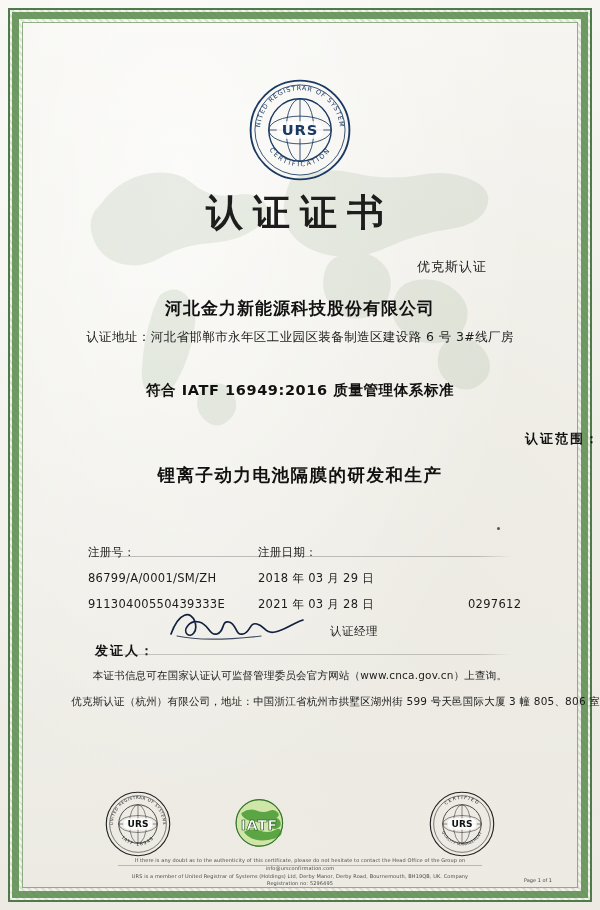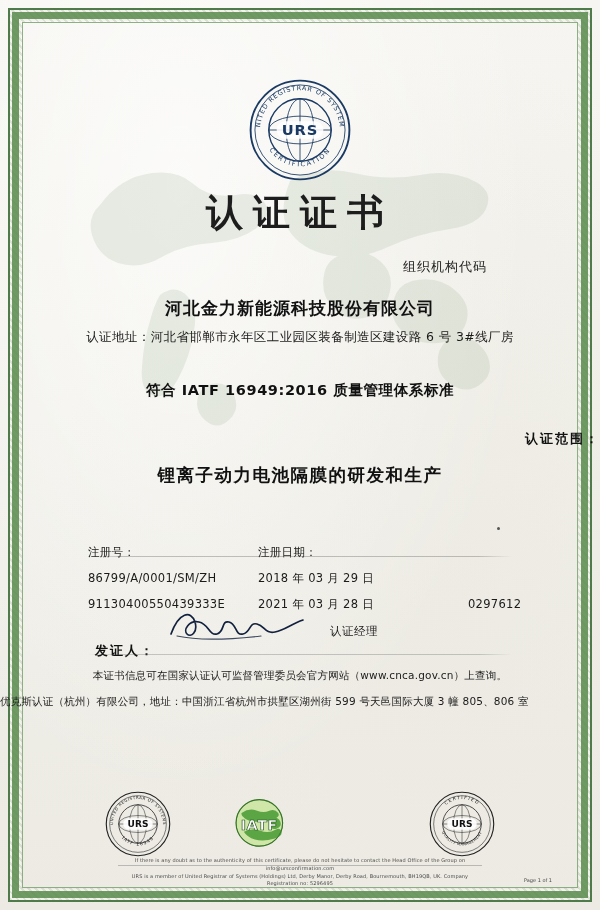--- a/index.html
+++ b/index.html
@@ -123,21 +123,21 @@
   .sig-rule{
     position:absolute;left:88px;right:88px;top:654px;height:1px;
     background:linear-gradient(90deg,rgba(100,100,100,0) 0%,rgba(90,90,90,.3) 8%,rgba(90,90,90,.3) 92%,rgba(100,100,100,0) 100%);
   }
 
   .note1{
     position:absolute;left:0;right:0;top:669px;text-align:center;
     font-size:10.5px;color:#1b1b1b;letter-spacing:.2px;
   }
   .note2{
-    position:absolute;left:0;right:0;top:695px;text-align:left;
+    position:absolute;left:0;right:0;top:695px;text-align:right;
     font-size:10.5px;color:#1b1b1b;letter-spacing:.2px;
   }
 
   
   .logo-urs-bl{position:absolute;left:104px;bottom:52px;width:68px;height:68px;}
   .logo-iatf{position:absolute;left:225px;bottom:52px;width:72px;height:68px;}
   .logo-urs-br{position:absolute;right:104px;bottom:52px;width:68px;height:68px;}
   .logo-urs-bl svg,.logo-iatf svg,.logo-urs-br svg{width:100%;height:100%;display:block;}
 
   .footer{
@@ -199,21 +199,21 @@
       <text font-family="DejaVu Sans, sans-serif" font-size="7.4" fill="#1b3a63" letter-spacing="2.2">
         <textPath href="#arcBot" startOffset="50%" text-anchor="middle">CERTIFICATION</textPath>
       </text>
       <rect x="33" y="50" width="54" height="20" rx="10" fill="#fff" opacity=".85"></rect>
       <text x="60" y="66" text-anchor="middle" font-family="DejaVu Sans, sans-serif" font-size="17" font-weight="bold" fill="#1b3a63" letter-spacing="1">URS</text>
     </svg>
   </div>
 
   <div class="content">
     <div class="cert-title">认证证书</div>
-    <div class="awarded-to">组织机构代码</div>
+    <div class="awarded-to">优克斯认证</div>
     <div class="company">河北金力新能源科技股份有限公司</div>
     <div class="address">认证地址：河北省邯郸市永年区工业园区装备制造区建设路 6 号 3#线厂房</div>
     <div class="standard">符合 IATF  16949:2016 质量管理体系标准</div>
     <div class="scope-label">认证范围：</div>
     <div class="scope-value">锂离子动力电池隔膜的研发和生产</div>
 
     <div class="fields">
       <div class="frow">
         <span class="f-label c1">注册号：</span>
         <span class="f-label c2">注册日期：</span>

